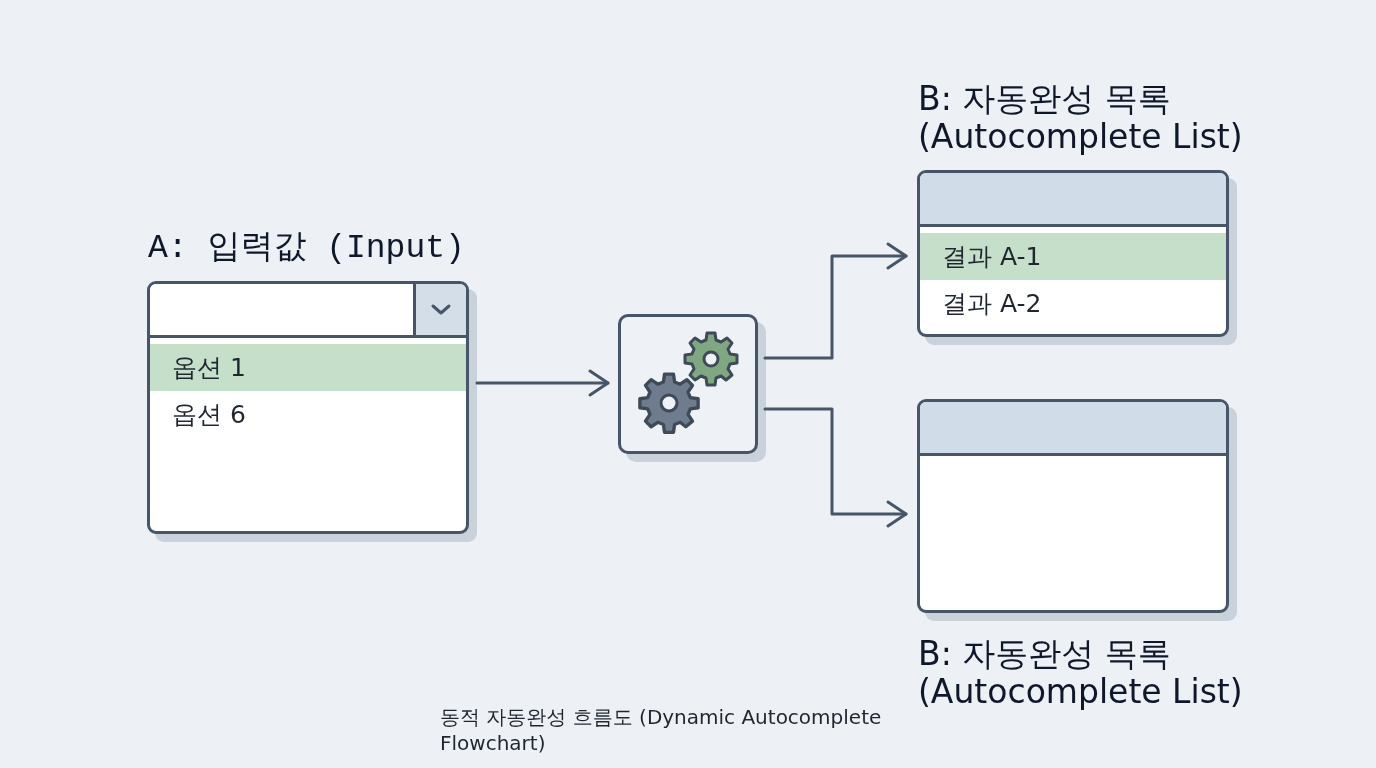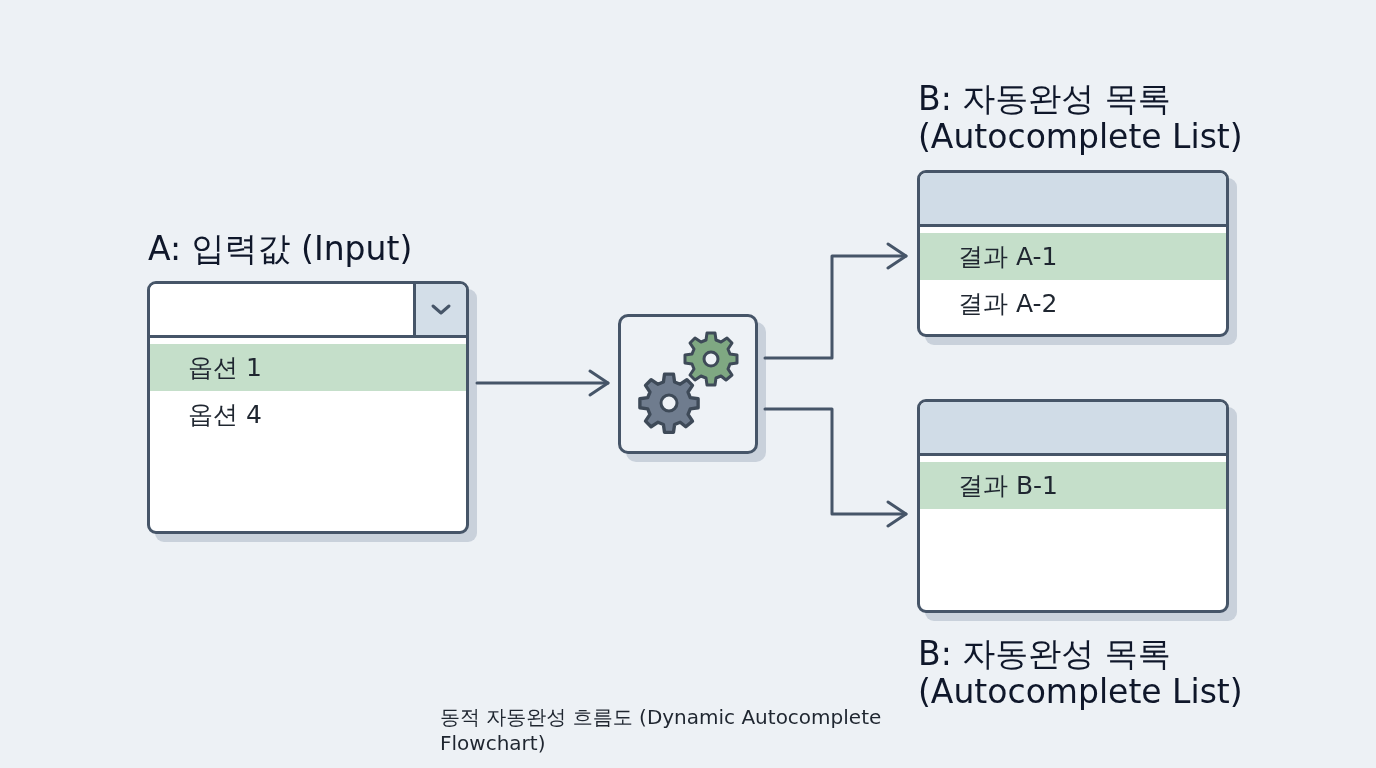--- a/index.html
+++ b/index.html
@@ -13,21 +13,21 @@
   .label {
     position: absolute; text-align: left; font-size: 33px; line-height: 38px;
     color: #0f172a; white-space: nowrap;
   }
   .box {
     position: absolute; background: #ffffff; border: 3px solid #465568;
     border-radius: 9px; box-shadow: 8px 8px 0 #c9d1db; overflow: hidden;
     box-sizing: border-box;
   }
   .row {
-    height: 47px; line-height: 47px; padding-left: 38px; font-size: 25px;
+    height: 47px; line-height: 47px; padding-left: 22px; font-size: 25px;
     color: #1f2630; box-sizing: border-box;
   }
   .row.sel { background: #c5dfca; }
   .combo-top {
     height: 51px; border-bottom: 3px solid #465568; display: flex; box-sizing: content-box;
   }
   .combo-field { flex: 1; background: #fff; }
   .combo-btn {
     width: 50px; background: #d3dee8; border-left: 3px solid #465568;
     display: flex; align-items: center; justify-content: center;
@@ -43,34 +43,34 @@
   }
   svg.connectors { position: absolute; left: 0; top: 0; }
   .caption {
     position: absolute; left: 0; width: 1376px; top: 704px; text-align: left;
     font-size: 20px; color: #1f2630; padding-left: 0;
   }
 </style>
 </head>
 <body>
 
-<div class="label" style="left:148px; width:320px; top:230px;">A: 입력값 (Input)</div>
+<div class="label" style="left:148px; width:320px; top:230px;font-family:Liberation Mono, monospace;">A: 입력값 (Input)</div>
 
 <div class="box" style="left:147px; top:281px; width:322px; height:253px;">
   <div class="combo-top">
     <div class="combo-field"></div>
     <div class="combo-btn">
       <svg width="22" height="14" viewBox="0 0 22 14">
         <polyline points="3,3 11,10 19,3" fill="none" stroke="#465568" stroke-width="3" stroke-linecap="round" stroke-linejoin="round"></polyline>
       </svg>
     </div>
   </div>
   <div class="gap"></div>
   <div class="row sel">옵션 1</div>
-  <div class="row">옵션 4</div>
+  <div class="row">옵션 6</div>
 </div>
 
 <div class="proc">
   <svg width="134" height="134" viewBox="0 0 134 134">
     <g id="gearG" transform="translate(90,42)">
       <path d="M-4,-24 L4,-24 L5,-17 L10,-15 L16,-19 L21,-14 L17,-8 L19,-3 L26,-2 L26,6 L19,7 L17,12 L21,18 L15,23 L10,19 L5,21 L4,28 L-4,28 L-5,21 L-10,19 L-16,23 L-21,18 L-17,12 L-19,7 L-26,6 L-26,-2 L-19,-3 L-17,-8 L-21,-14 L-16,-19 L-10,-15 L-5,-17 Z" transform="translate(0,-2)" fill="#7fa882" stroke="#3e4a58" stroke-width="3" stroke-linejoin="round"></path>
       <circle cx="0" cy="0" r="7" fill="#eef2f6" stroke="#3e4a58" stroke-width="3"></circle>
     </g>
     <g transform="translate(48,86)">
       <path d="M-4,-24 L4,-24 L5,-17 L10,-15 L16,-19 L21,-14 L17,-8 L19,-3 L26,-2 L26,6 L19,7 L17,12 L21,18 L15,23 L10,19 L5,21 L4,28 L-4,28 L-5,21 L-10,19 L-16,23 L-21,18 L-17,12 L-19,7 L-26,6 L-26,-2 L-19,-3 L-17,-8 L-21,-14 L-16,-19 L-10,-15 L-5,-17 Z" transform="translate(0,-2) scale(1.12)" fill="#6f7c8e" stroke="#3e4a58" stroke-width="3" stroke-linejoin="round"></path>
@@ -104,21 +104,20 @@
 <div class="box" style="left:917px; top:170px; width:312px; height:167px;">
   <div class="list-head"></div>
   <div class="gap"></div>
   <div class="row sel">결과 A-1</div>
   <div class="row">결과 A-2</div>
 </div>
 
 <div class="box" style="left:917px; top:399px; width:312px; height:214px;">
   <div class="list-head"></div>
   <div class="gap"></div>
-  <div class="row sel">결과 B-1</div>
 </div>
 
 <div class="label" style="left:918px; width:310px; top:635px;">
   <div>B: 자동완성 목록</div>
   <div>(Autocomplete List)</div>
 </div>
 
 <div class="caption" style="left:440px; width:490px;">동적 자동완성 흐름도 (Dynamic Autocomplete Flowchart)</div>
 
 </body></html>

